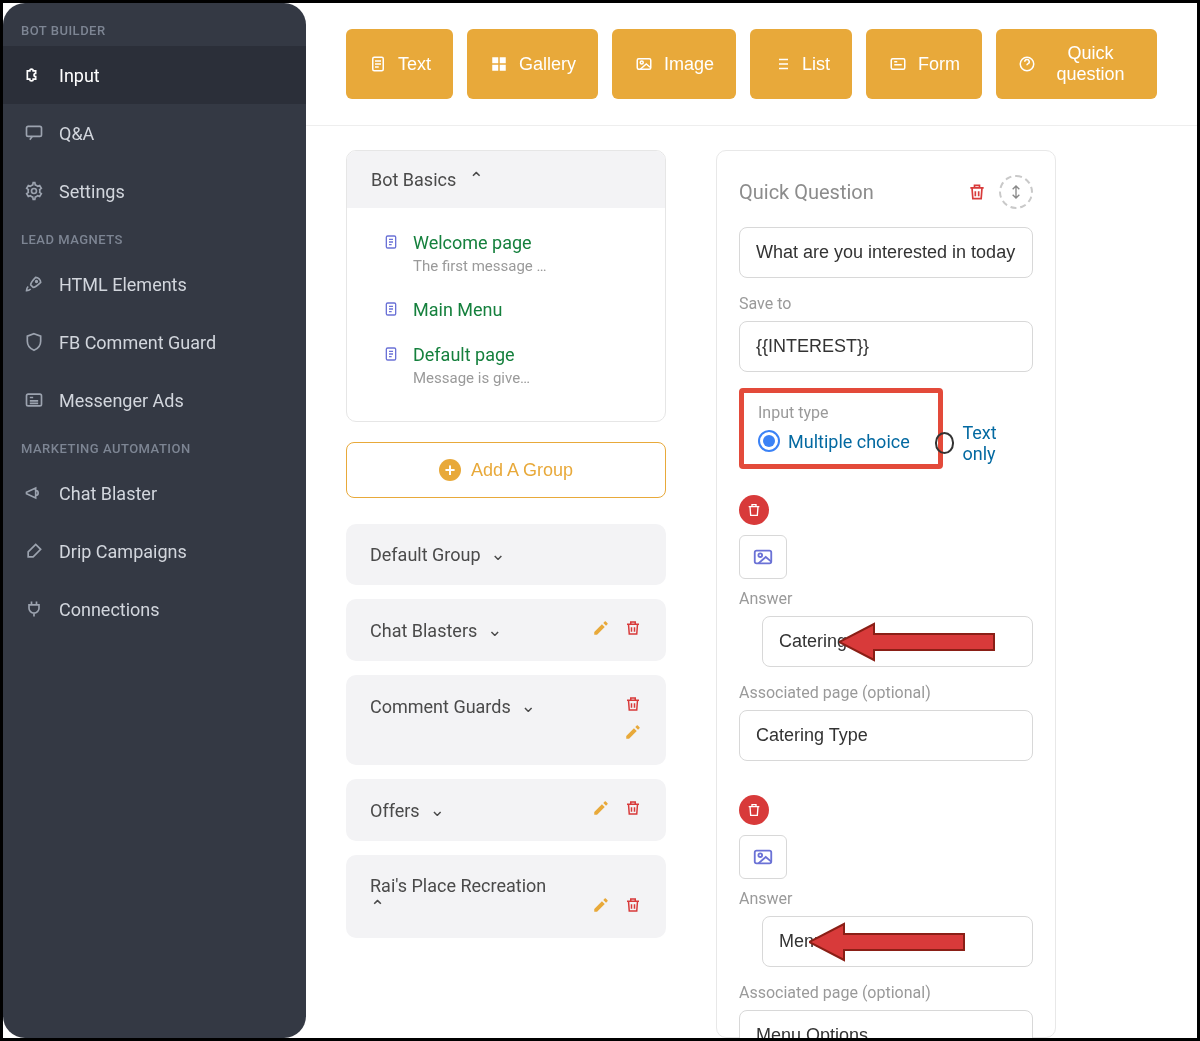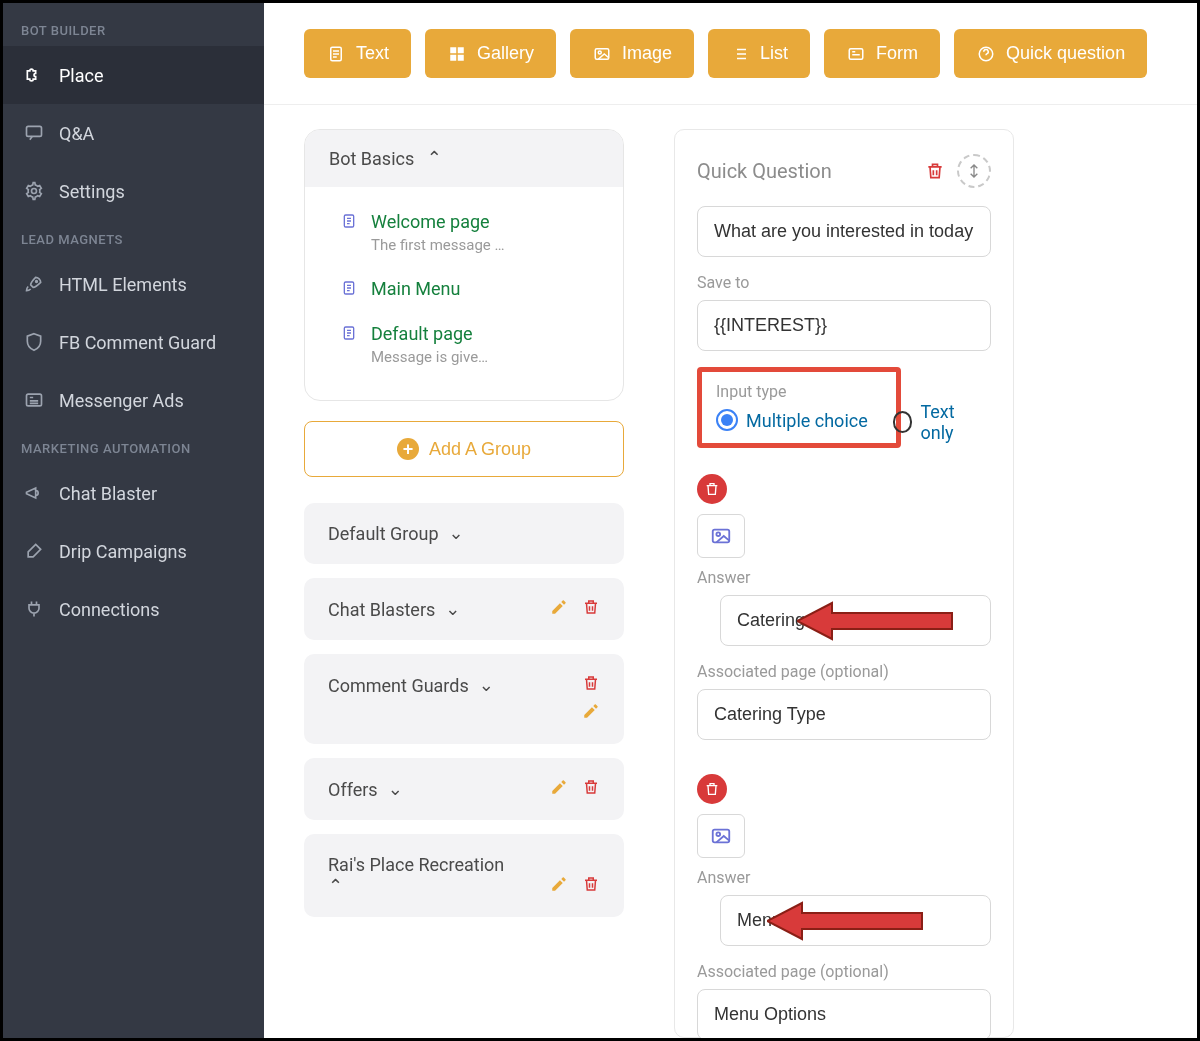--- a/index.html
+++ b/index.html
@@ -6,25 +6,26 @@
 body {
   font-family: -apple-system, BlinkMacSystemFont, "Segoe UI", Roboto, sans-serif;
   background: #fff;
   width: 1200px;
   height: 1041px;
   overflow: hidden;
   border: 3px solid #000;
 }
 .app { display: flex; height: 100%; }
 .sidebar {
-  width: 261px;
+  width: 303px;
   background: #343944;
   color: #9ca3af;
   padding-top: 8px;
   flex-shrink: 0;
+  border-radius: 22px;
 }
 .sidebar-section-title {
   font-size: 13px;
   letter-spacing: 0.5px;
   color: #7d8593;
   padding: 12px 18px 8px;
   font-weight: 500;
 }
 .sidebar-item {
   display: flex;
@@ -60,21 +61,21 @@
   font-weight: 500;
 }
 .tool-icon { width: 20px; height: 20px; display: inline-flex; align-items: center; justify-content: center; }
 
 .content { flex: 1; display: flex; gap: 50px; padding: 24px 0 0 40px; overflow: hidden; }
 .col-left { width: 320px; }
 .col-right { width: 340px; background: #fff; border: 1px solid #e8e8e8; border-radius: 10px; padding: 24px 22px; }
 
 .group-card {
   border: 1px solid #e6e6e6;
-  border-radius: 16px;
+  border-radius: 10px;
   background: #fff;
   margin-bottom: 20px;
   overflow: hidden;
 }
 .group-header {
   background: #f3f3f5;
   padding: 18px 24px;
   font-size: 18px;
   color: #4a4a4a;
   display: flex;
@@ -166,21 +167,21 @@
 
   <aside class="sidebar">
     <div class="sidebar-section-title">BOT BUILDER</div>
 
     <div class="sidebar-item active">
       <span class="sidebar-icon">
         <svg width="20" height="20" viewBox="0 0 24 24" fill="none" stroke="currentColor" stroke-width="2">
             <path d="M4 7h3a2 2 0 1 1 4 0h3v3a2 2 0 1 0 0 4v3H11a2 2 0 1 1-4 0H4V7z"></path>
           </svg>
       </span>
-      <span>Place</span>
+      <span>Input</span>
     </div>
     <div class="sidebar-item">
       <span class="sidebar-icon">
         <svg width="20" height="20" viewBox="0 0 24 24" fill="none" stroke="currentColor" stroke-width="2">
             <rect x="3" y="4" width="18" height="12" rx="2"></rect>
             <path d="M7 20l3-4"></path>
           </svg>
       </span>
       <span>Q&amp;A</span>
     </div>

